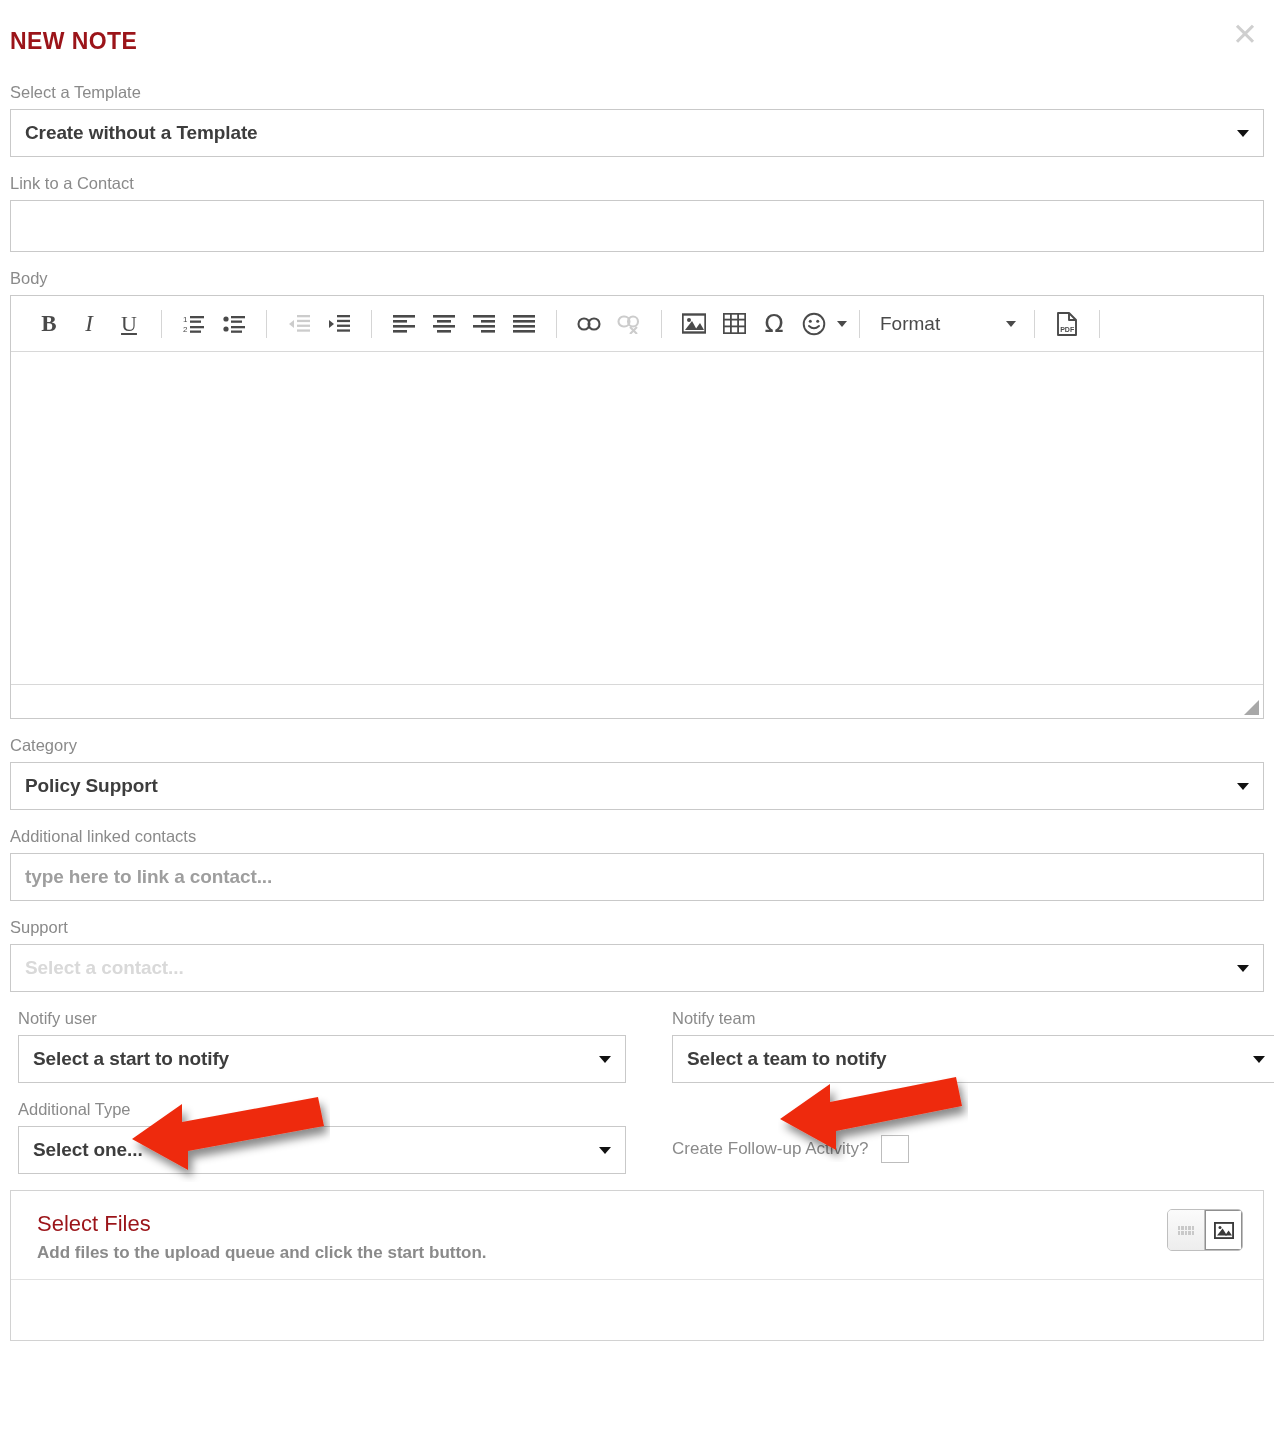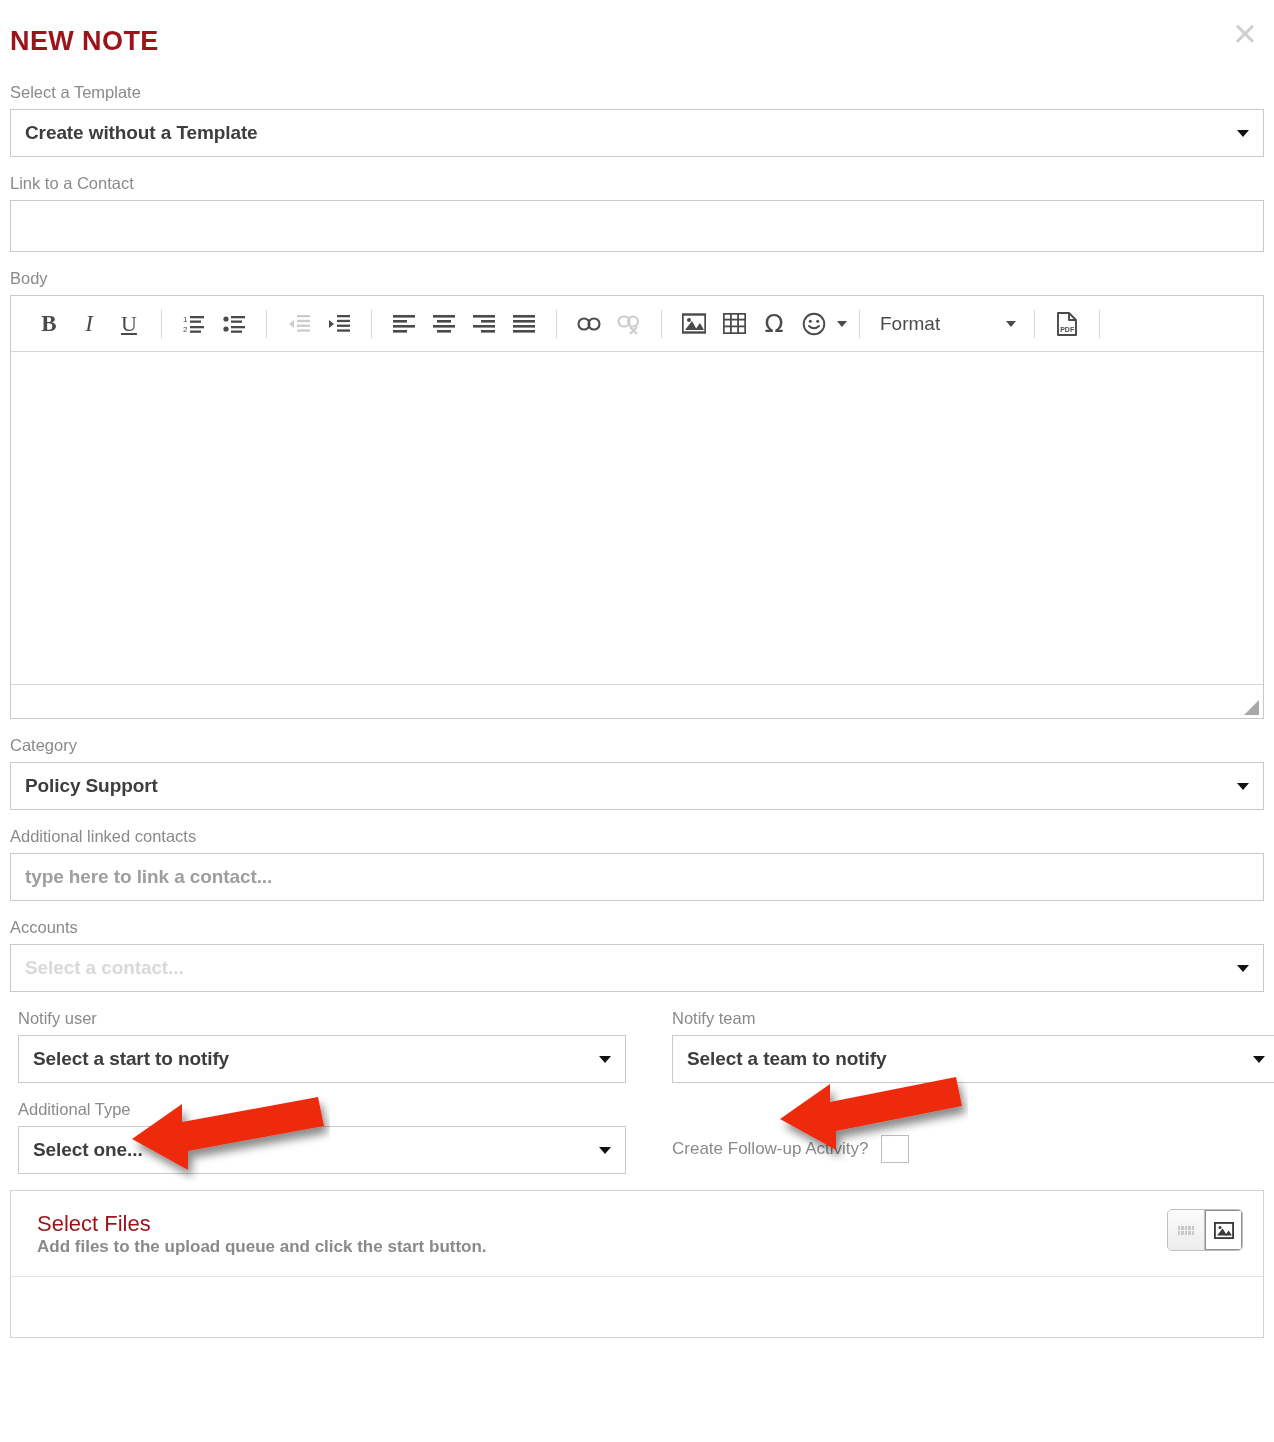--- a/index.html
+++ b/index.html
@@ -18,21 +18,21 @@
 
   
   .modal-header {
     height: 82px;
     position: relative;
     display: flex;
     align-items: center;
   }
   .modal-title {
     color: #9b1419;
-    font-size: 27px;
+    font-size: 23px;
     font-weight: bold;
     letter-spacing: 0.4px;
     line-height: 1;
   }
   .close-btn {
     position: absolute;
     right: 4px; top: 20px;
     width: 30px; height: 30px;
     color: #cfcfcf;
     font-size: 31px;
@@ -187,20 +187,21 @@
   }
   .upload-head {
     padding: 20px 26px 16px 26px;
     position: relative;
     border-bottom: 1px solid #e2e2e2;
     min-height: 86px;
   }
   .upload-title {
     color: #9b1419;
     font-size: 22px;
+    margin-bottom: 6px;
   }
   .upload-sub {
     color: #8a8a8a;
     font-size: 17px;
     font-weight: bold;
   }
   .view-toggle {
     position: absolute;
     right: 20px; top: 18px;
     display: flex;
@@ -428,21 +429,21 @@
   </div>
 
   <div class="field-group">
     <span class="field-label">Additional linked contacts</span>
     <div class="control">
       <span class="value placeholder-strong">type here to link a contact...</span>
     </div>
   </div>
 
   <div class="field-group">
-    <span class="field-label">Accounts</span>
+    <span class="field-label">Support</span>
     <div class="control">
       <span class="value placeholder-faint">Select a contact...</span>
       <span class="caret"></span>
     </div>
   </div>
 
   <div class="row2">
     <div class="col">
       <span class="field-label">Notify user</span>
       <div class="control">

